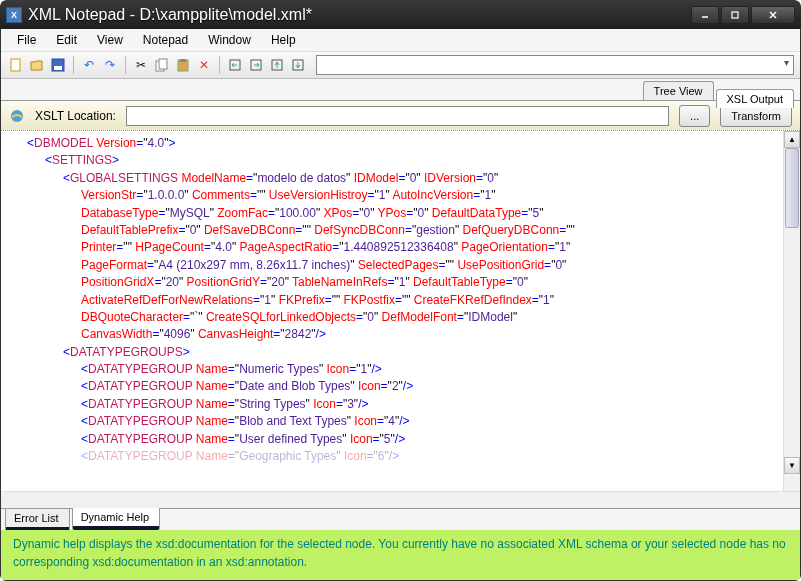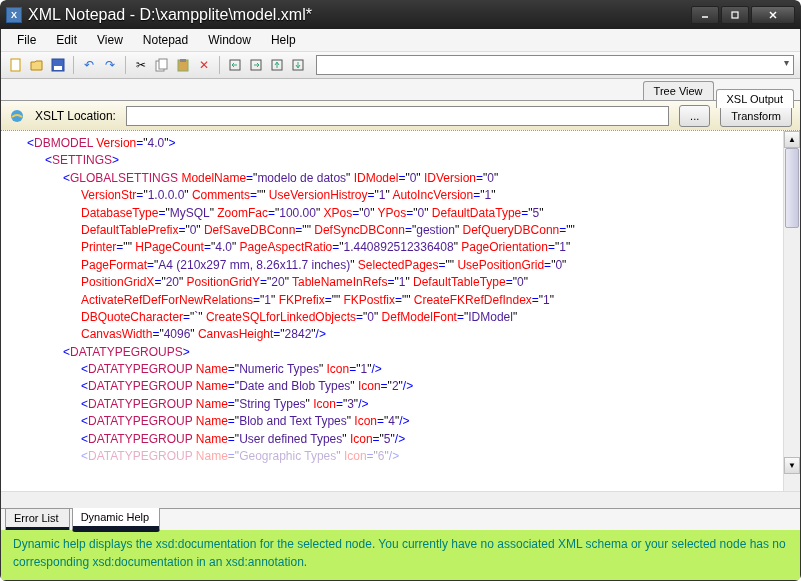--- a/index.html
+++ b/index.html
@@ -36,21 +36,21 @@
 .tag { color: #be185d; }
 .attr { color: #ff0000; }
 .val { color: #4c1d95; }
 .eq { color: #0000ff; }
 .scroll-v { position: absolute; right: 0; top: 0; width: 17px; height: 100%; background: #f0f0f0; border-left: 1px solid #ddd; }
 .scroll-v .arrow { height: 17px; background: linear-gradient(to bottom,#fafafa,#ddd); border: 1px solid #bbb; display: flex; align-items: center; justify-content: center; font-size: 8px; cursor: pointer; }
 .scroll-v .thumb { position: absolute; top: 17px; left: 1px; right: 1px; height: 80px; background: linear-gradient(to right,#e8e8f4,#c8c8e0); border: 1px solid #aab; border-radius: 2px; }
 .scroll-v .arrow.down { position: absolute; bottom: 17px; width:100%; }
 .scroll-h { height: 17px; background: #f0f0f0; border-top: 1px solid #ddd; }
 .tabs-bottom { height: 22px; background: #f5f5f5; display: flex; align-items: flex-start; padding: 0 4px; border-top: 1px solid #999; }
-.tabs-bottom .tab { border-radius: 0 0 3px 3px; border-top: none; border-bottom: 6px solid #0f172a; padding-left: 8px; }
+.tabs-bottom .tab { border-radius: 0 0 3px 3px; border-top: none; border-bottom: 4px solid #0f172a; padding-left: 8px; }
 .tabs-bottom .tab.active { top: -1px; }
 .help-panel { height: 50px; background: #bef264; padding: 6px 12px; font-size: 12px; color: #008080; font-family: "Courier New", monospace; line-height: 1.4; }
 </style>
 </head>
 <body>
 
 <div class="titlebar">
   <div class="app-icon">X</div>
   <div class="title">XML Notepad - D:\xampplite\model.xml*</div>
   <div class="win-controls">

